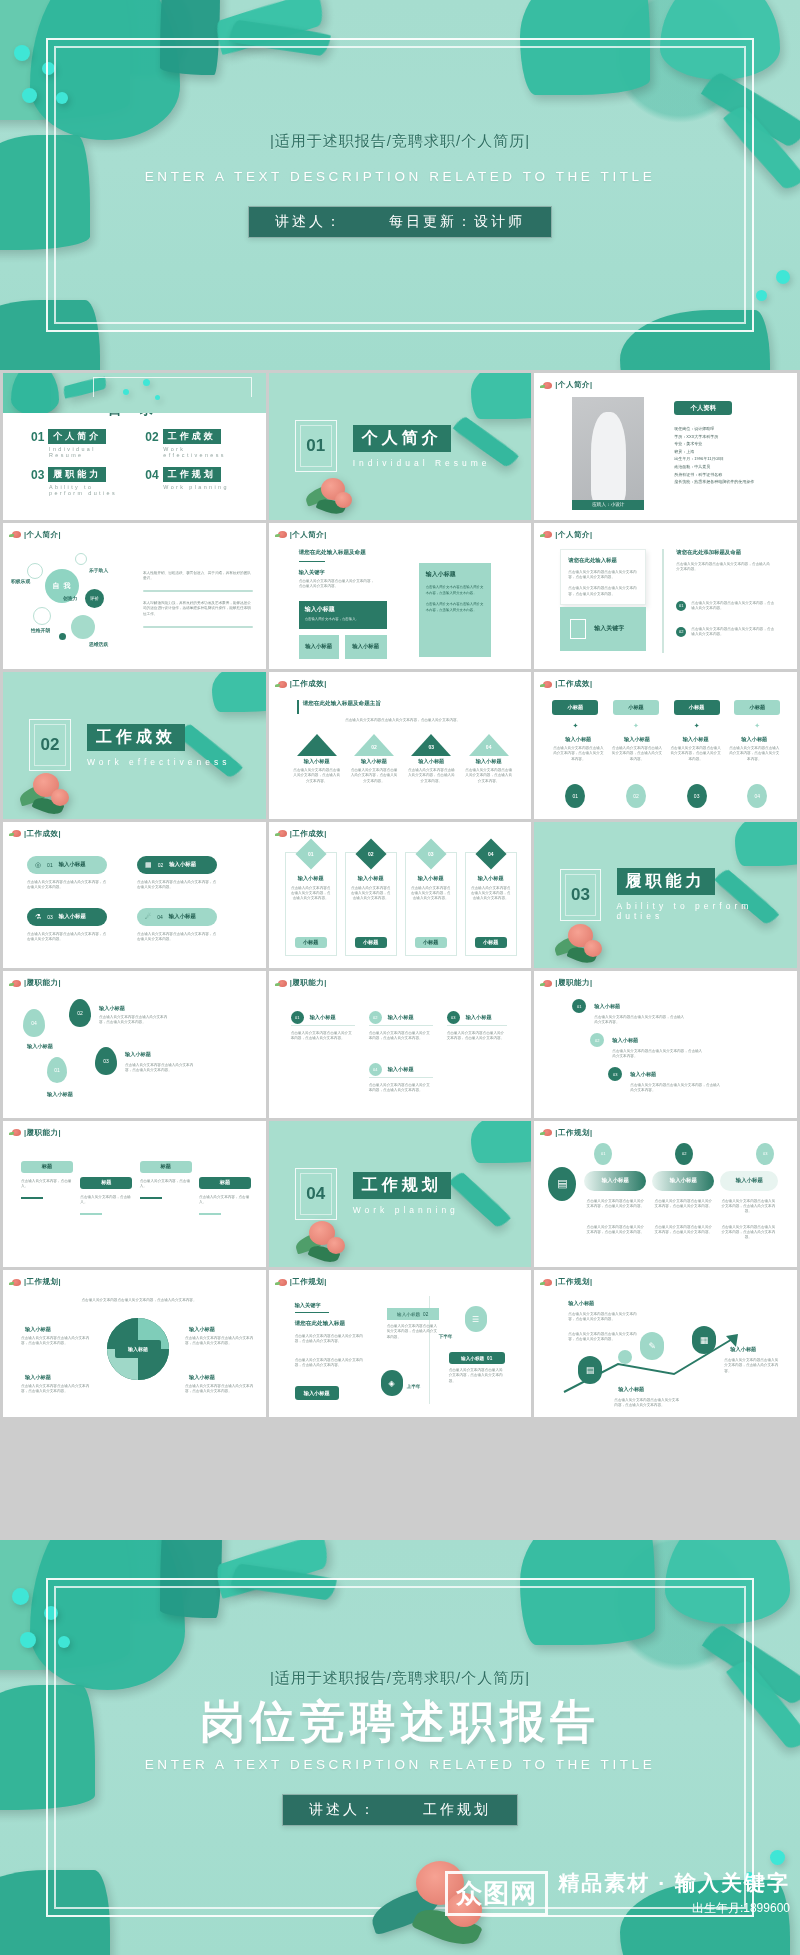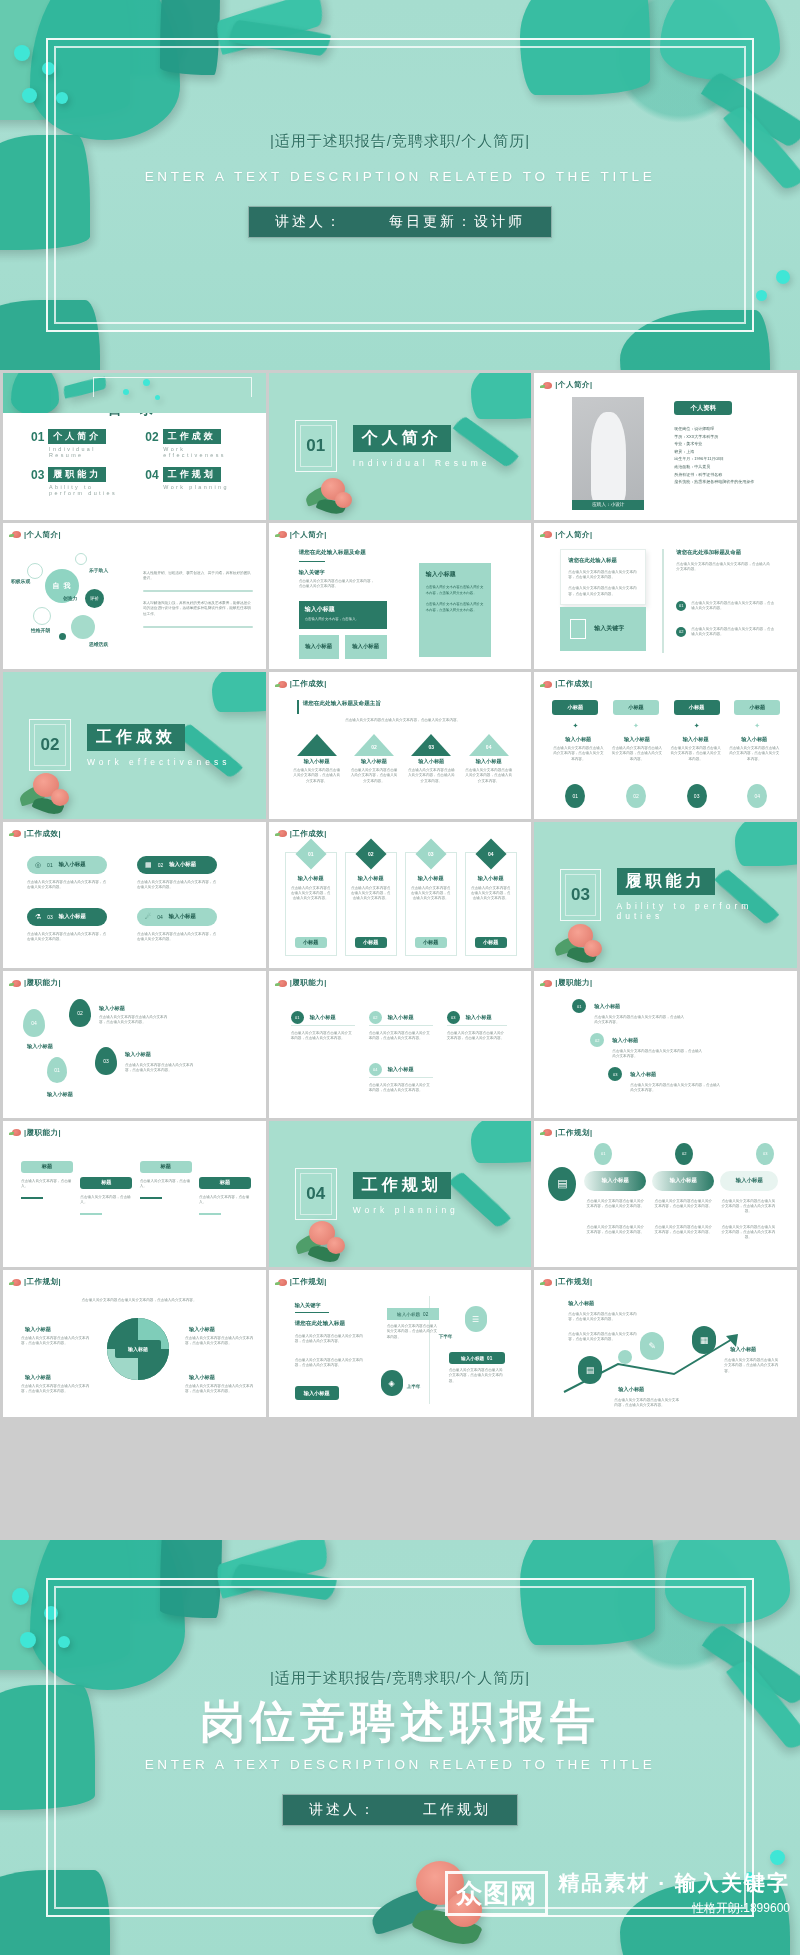--- a/index.html
+++ b/index.html
@@ -749,18 +749,18 @@
       <div class="speakerbar">
         <span>讲述人：</span>
         <span>工作规划</span>
       </div>
     </div>
 
     <div class="wm">
       <div class="wm-logo">众图网</div>
       <div class="wm-r">
         <div class="wm-top">精品素材 · 输入关键字</div>
-        <div class="wm-bot">性格开朗:1899600</div>
+        <div class="wm-bot">出生年月:1899600</div>
       </div>
     </div>
   </div>
 
 </div>
 
 </body></html>

